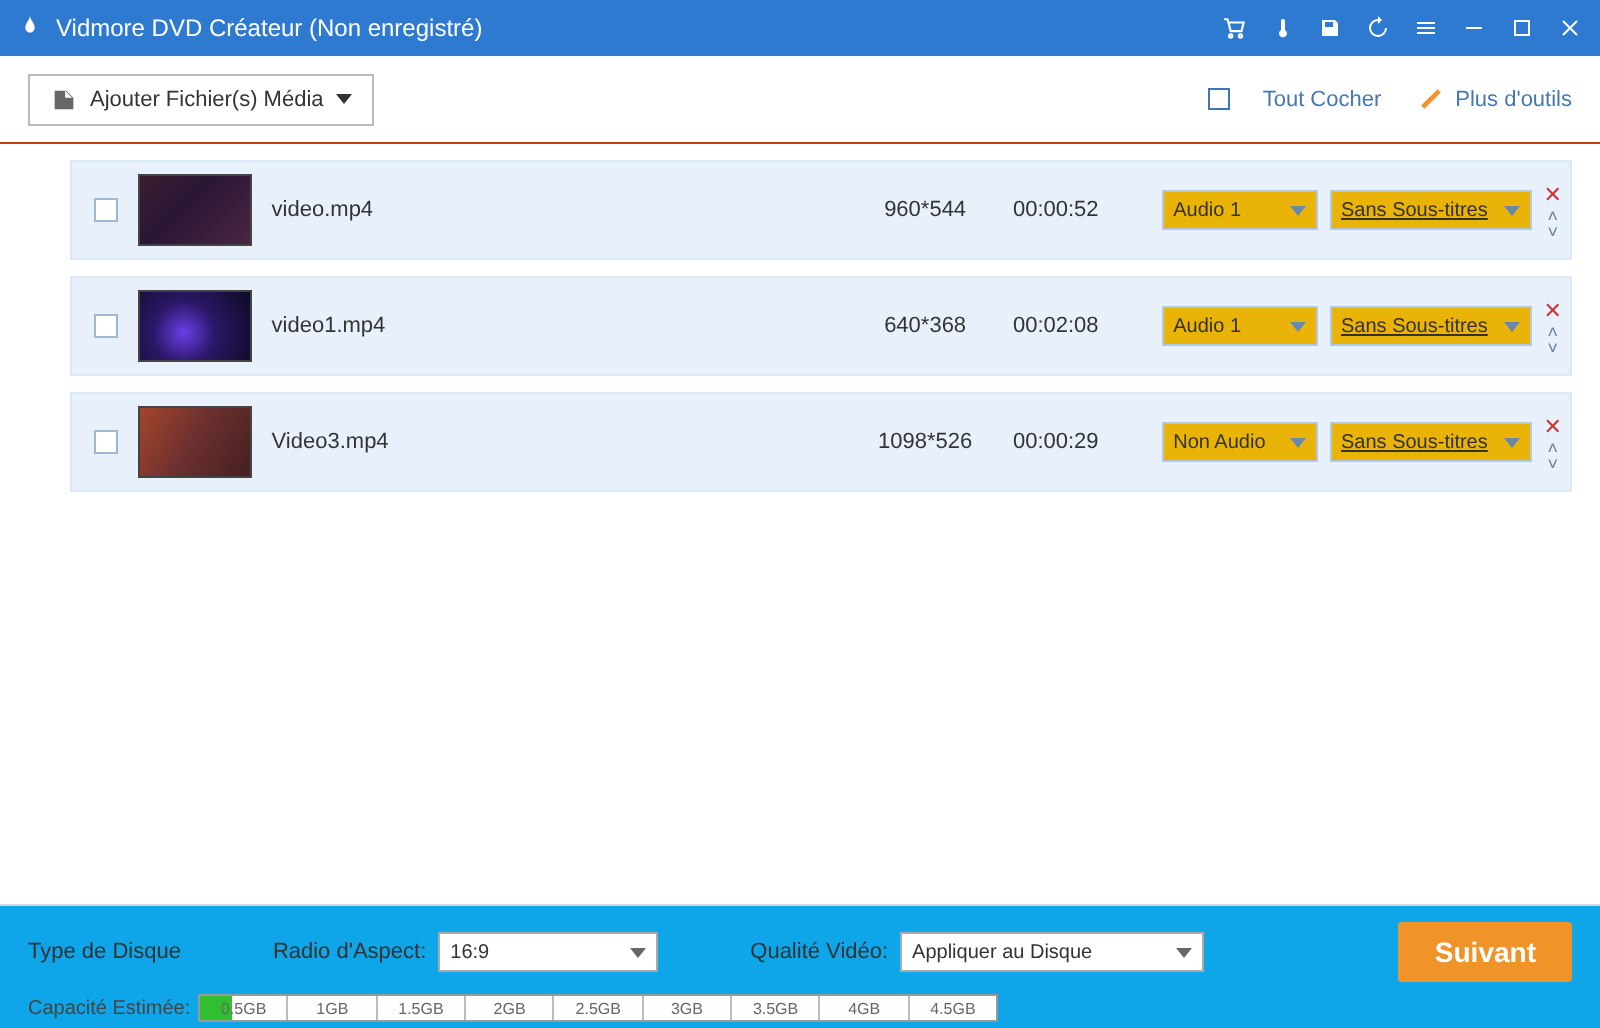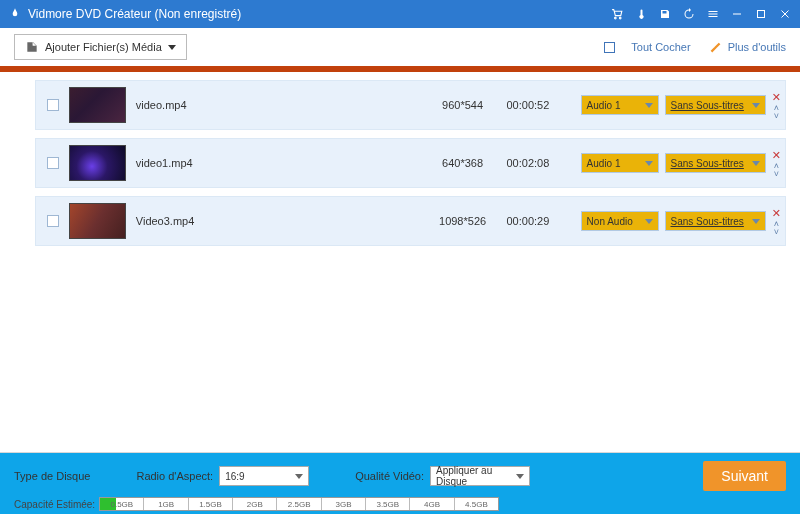--- a/index.html
+++ b/index.html
@@ -7,21 +7,21 @@
 
   
   .titlebar { height: 28px; background: #2d7ad0; display: flex; align-items: center; padding: 0 8px; color: #fff; font-size: 12px; }
   .titlebar .app-icon { width: 14px; height: 14px; margin-right: 6px; }
   .titlebar .spacer { flex: 1; }
   .titlebar .tb-icons { display: flex; gap: 10px; align-items: center; }
   .titlebar .tb-icons span { width: 14px; height: 14px; display: inline-flex; align-items: center; justify-content: center; cursor: pointer; }
   .titlebar svg { fill: #fff; }
 
   
-  .toolbar { height: 44px; background: #fff; display: flex; align-items: center; padding: 0 14px; border-bottom: 6px solid #c2410c; }
+  .toolbar { height: 44px; background: #fff; display: flex; align-items: center; padding: 0 14px; border-bottom: 1px solid #c2410c; }
   .add-btn { height: 26px; border: 1px solid #bbb; background: #fff; display: flex; align-items: center; padding: 0 10px; font-size: 11px; color: #333; cursor: pointer; gap: 6px; }
   .add-btn svg { fill: #676767; }
   .toolbar .spacer { flex: 1; }
   .tcheck { display: flex; align-items: center; gap: 16px; font-size: 11px; color: #4677b5; cursor: pointer; margin-right: 18px; }
   .tcheck .box { width: 11px; height: 11px; border: 1px solid #3f74b8; }
   .more-tools { display: flex; align-items: center; gap: 6px; font-size: 11px; color: #4677b5; cursor: pointer; }
 
   
   .list { padding: 0 14px; }
   .row { display: flex; align-items: center; height: 50px; background: #e8f1fb; border: 1px solid #dbe8f5; margin-top: 8px; font-size: 11px; color: #333; margin-left: 21px; }
@@ -39,21 +39,21 @@
   .sel-box { height: 20px; border: 1px solid #b1c9e3; background: #eab308; display: flex; align-items: center; justify-content: space-between; padding: 0 5px; font-size: 10px; color: #333; cursor: pointer; margin-right: 6px; }
   .row .actions { flex: 1; display: flex; flex-direction: column; align-items: center; gap: 1px; padding-right: 4px; }
   .row .actions .del { color: #c83939; cursor: pointer; }
   .row .actions .arrw { color: #6080aa; cursor: pointer; line-height: 7px; font-size: 9px; }
 
   
   .footer { position: absolute; bottom: 0; left: 0; right: 0; height: 62px; background: #0ea5e9; border-top: 1px solid #d8d8d8; padding: 8px 14px 6px; }
   .f-row1 { display: flex; align-items: center; font-size: 11px; color: #333; gap: 6px; }
   .f-row1 .gap { width: 34px; }
   .f-sel { height: 20px; border: 1px solid #aaa; background: #fff; display: flex; align-items: center; justify-content: space-between; padding: 0 5px; font-size: 10px; cursor: pointer; }
-  .f-row1 .next-btn { margin-left: auto; background: #f0942a; color: #fff; border: none; height: 30px; padding: 0 18px; font-size: 14px; cursor: pointer; border-radius: 2px; }
+  .f-row1 .next-btn { margin-left: auto; background: #f0942a; color: #fff; border: none; height: 30px; padding: 0 18px; font-size: 14px; cursor: pointer; border-radius: 2px; font-weight: bold; }
   .f-row2 { display: flex; align-items: center; font-size: 10px; color: #444; margin-top: 6px; }
   .cap-bar { flex: 0 0 400px; height: 14px; border: 1px solid #999; background: #fff; position: relative; margin-left: 4px; }
   .cap-fill { position: absolute; left: 0; top: 0; bottom: 0; width: 4%; background: #2fbf2f; }
   .cap-ticks { position: absolute; inset: 0; display: flex; }
   .cap-ticks span { flex: 1; border-right: 1px solid #bbb; font-size: 8px; color: #666; text-align: center; padding-top: 2px; }
   .cap-ticks span:last-child { border-right: none; }
 
   .caret { width: 0; height: 0; border-left: 4px solid transparent; border-right: 4px solid transparent; border-top: 5px solid currentColor; display: inline-block; }
 </style>
 </head>
@@ -216,27 +216,27 @@
     </div>
   </div>
 
 </div>
 
 <div class="footer">
   <div class="f-row1">
     <span>Type de Disque</span>
     <span class="gap"></span>
     <span>Radio d'Aspect:</span>
-    <div class="f-sel" style="width:90px">
+    <div class="f-sel" style="width:110px">
       <span>16:9</span>
       <span class="caret" style="color:#666"></span>
     </div>
     <span class="gap"></span>
     <span>Qualité Vidéo:</span>
-    <div class="f-sel" style="width:100px">
+    <div class="f-sel" style="width:152px">
       <span>Appliquer au Disque</span>
       <span class="caret" style="color:#666"></span>
     </div>
     <button class="next-btn">Suivant</button>
   </div>
   <div class="f-row2">
     <span>Capacité Estimée:</span>
     <div class="cap-bar">
       <div class="cap-fill"></div>
       <div class="cap-ticks">

